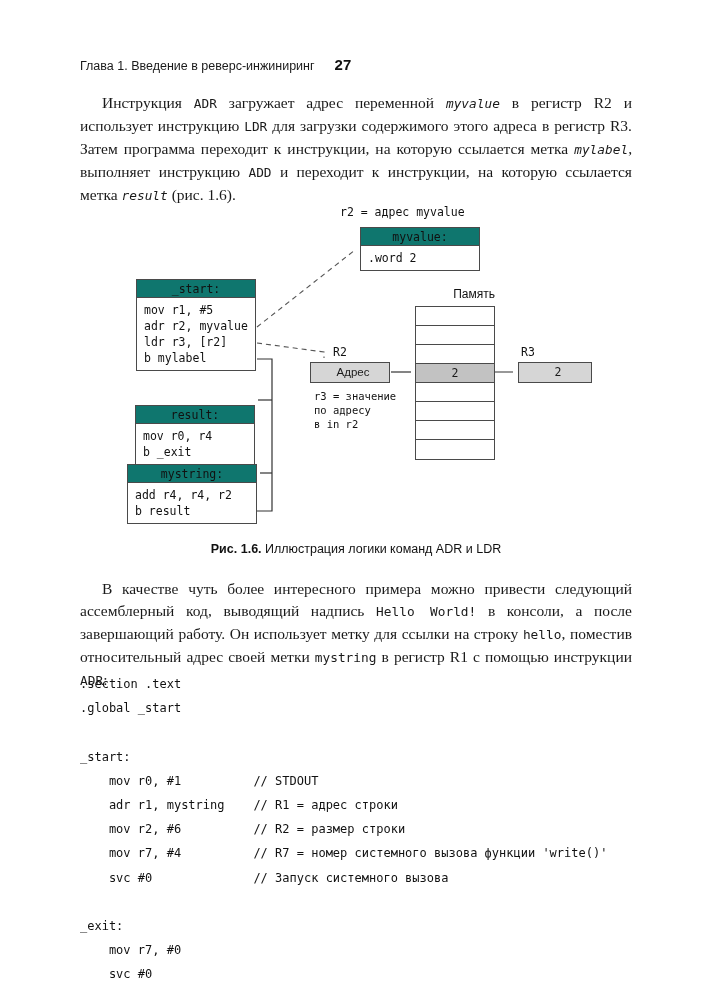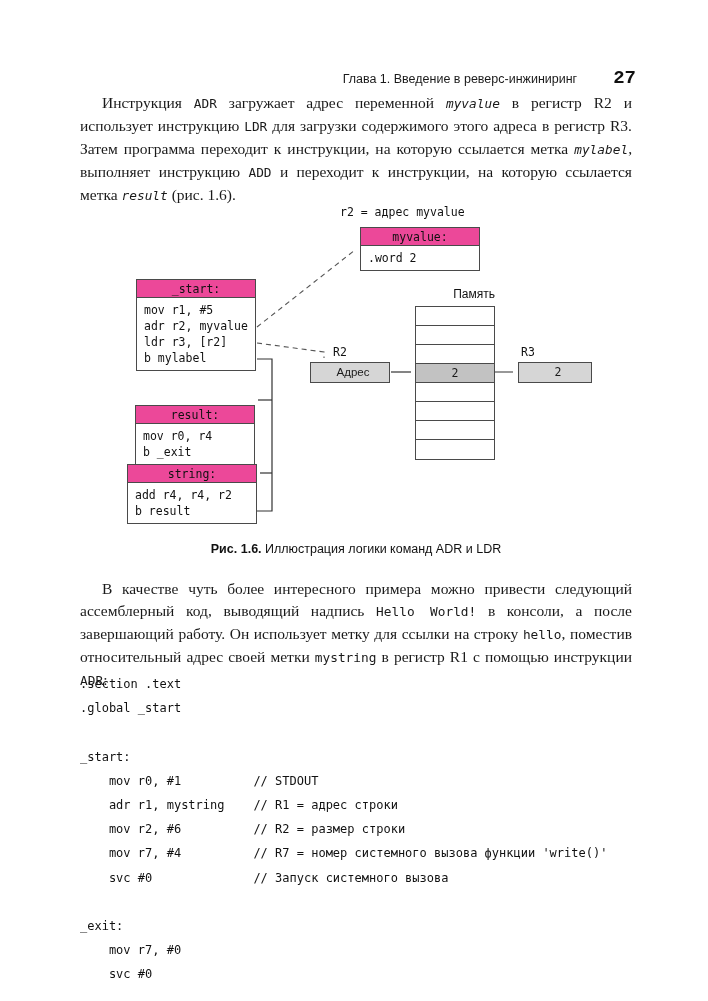--- a/index.html
+++ b/index.html
@@ -3,26 +3,26 @@
 <meta charset="utf-8">
 <style>
   * { margin:0; padding:0; box-sizing:border-box; }
   html,body { background:#ffffff; }
   .page {
     position:relative; width:708px; height:1001px; background:#fff;
     font-family:"Liberation Serif", serif; color:#1a1a1a; overflow:hidden;
   }
   
   .running-head {
-    position:absolute; top:67px; left:80px; right:72px;
-    display:flex; justify-content:flex-end; align-items:baseline; gap:36px;
+    position:absolute; top:56px; left:80px; right:72px;
+    display:flex; justify-content:flex-start; align-items:baseline; gap:20px;
     font-family:"Liberation Sans", sans-serif;
   }
   .running-title { font-size:12.5px; color:#1a1a1a; }
-  .page-number { font-size:19px; font-weight:bold; color:#111;font-family:Liberation Mono, monospace; }
+  .page-number { font-size:15px; font-weight:bold; color:#111; }
 
   
   .body-para {
     position:absolute; left:80px; width:552px;
     font-size:15.5px; line-height:22px; text-align:justify; text-indent:22px;
   }
   #para1 { top:92px; }
   #para2 { top:578px; }
   .body-para .code { font-family:"DejaVu Sans Mono", monospace; font-size:12.8px; }
   .body-para .code-italic { font-family:"DejaVu Sans Mono", monospace; font-size:12.8px; font-style:italic; }
@@ -40,21 +40,21 @@
   }
   .fig-sans {
     position:absolute; font-family:"Liberation Sans", sans-serif;
     font-size:12px; color:#111; text-align:right;
   }
   .dbox {
     position:absolute; border:1px solid #4a4a4a; background:#fff;
     font-family:"DejaVu Sans Mono", monospace; font-size:11.5px; color:#111;
   }
   .dbox-header {
-    background:#ec4899; border-bottom:1px solid #4a4a4a;
+    background:#0f766e; border-bottom:1px solid #4a4a4a;
     text-align:center; line-height:18px; height:18px;
   }
   .dbox-body { padding:4px 0 4px 7px; }
   .dbox-line { line-height:16px; white-space:pre; }
 
   .mem-table { position:absolute; left:337px; top:101px; width:80px; border:1px solid #4a4a4a; background:#fff; }
   .mem-row {
     height:19px; border-bottom:1px solid #4a4a4a;
     font-family:"DejaVu Sans Mono", monospace; font-size:11.5px;
     line-height:18px; text-align:center;
@@ -142,31 +142,32 @@
         <div class="mem-row empty"></div>
         <div class="mem-row empty"></div>
       </div>
 
     <div class="fig-note" style="left:238px; top:140px;padding-left:17px;">R2</div>
     <div class="reg-cell" style="left:232px; top:157px; width:80px; height:21px; line-height:19px;">Адрес</div>
 
     <div class="fig-note" style="left:443px; top:140px;">R3</div>
     <div class="reg-cell mono" style="left:440px; top:157px; width:74px; height:21px; line-height:19px;">2</div>
 
+    <div class="fig-note" style="left:236px; top:184px; font-size:10.5px;"><div class="note-line nonempty">r3 = значение</div><div class="note-line nonempty">по адресу</div><div class="note-line nonempty">в in r2</div></div>
 
     <div class="dbox" style="left:57px; top:200px; width:120px;">
       <div class="dbox-header">result:</div>
       <div class="dbox-body">
           <div class="dbox-line nonempty">mov r0, r4</div>
           <div class="dbox-line nonempty">b _exit</div>
         </div>
     </div>
 
     <div class="dbox" style="left:49px; top:259px; width:130px;">
-      <div class="dbox-header">string:</div>
+      <div class="dbox-header">mystring:</div>
       <div class="dbox-body">
           <div class="dbox-line nonempty">add r4, r4, r2</div>
           <div class="dbox-line nonempty">b result</div>
         </div>
     </div>
 
   </div>
 
   <div class="figure-caption">
     <span class="caption-label">Рис. 1.6.</span><span> Иллюстрация логики команд ADR и LDR</span>

